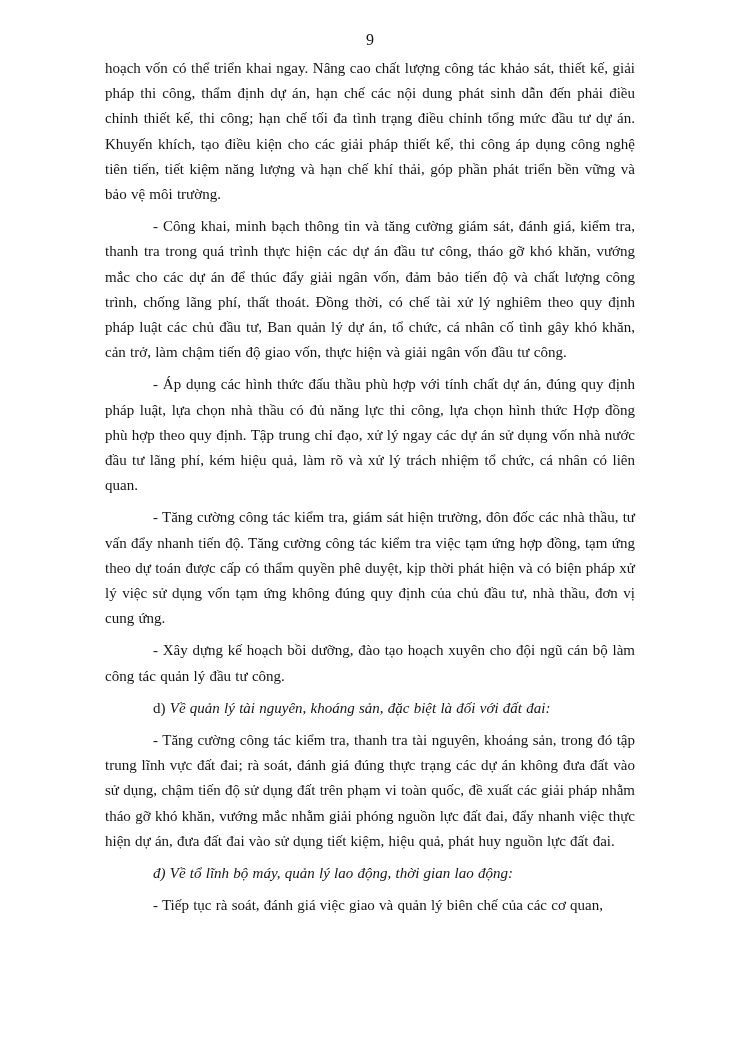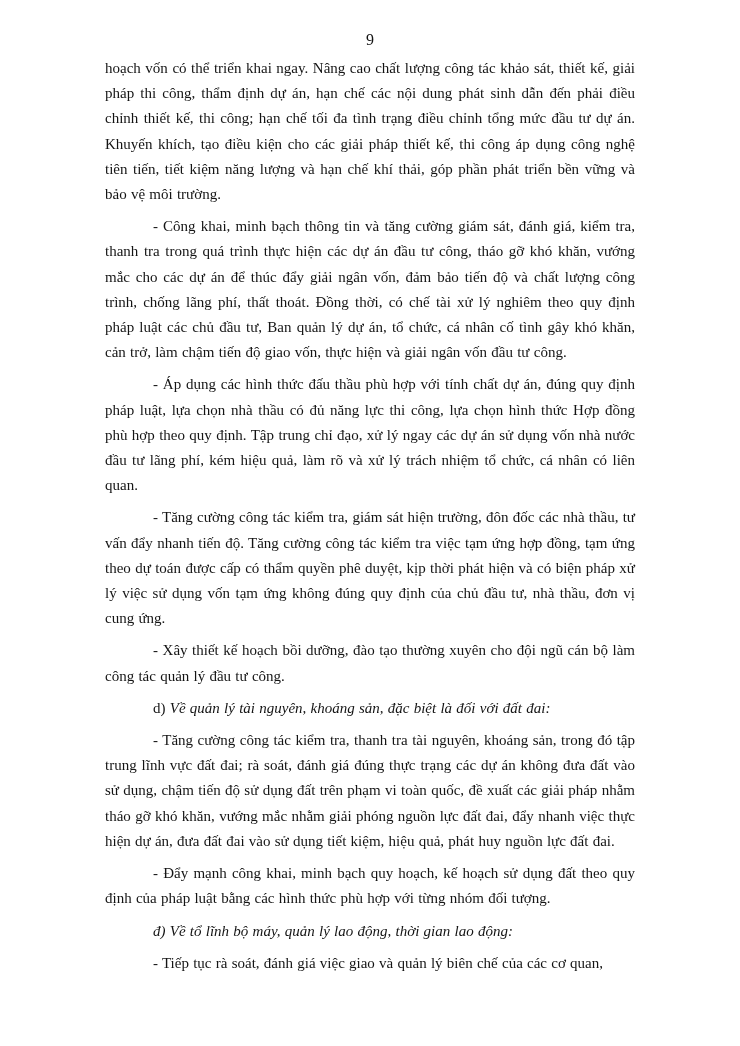--- a/index.html
+++ b/index.html
@@ -54,26 +54,25 @@
   <div class="doc">
 
     <p class="continued">hoạch vốn có thể triển khai ngay. Nâng cao chất lượng công tác khảo sát, thiết kế, giải pháp thi công, thẩm định dự án, hạn chế các nội dung  phát sinh dẫn đến phải điều chỉnh thiết kế, thi công; hạn chế tối đa tình trạng điều chỉnh tổng mức đầu tư dự án. Khuyến khích, tạo điều kiện cho các giải pháp thiết kế, thi công áp dụng công nghệ tiên tiến, tiết kiệm năng lượng và hạn chế khí thải, góp phần phát triển bền vững và bảo vệ môi trường.</p>
 
     <p>- Công khai, minh bạch thông tin và tăng cường giám sát, đánh giá, kiểm tra, thanh tra trong quá trình thực hiện các dự án đầu tư công, tháo gỡ khó khăn, vướng mắc cho các dự án để thúc đẩy giải ngân vốn, đảm bảo tiến độ và chất lượng công trình, chống lãng phí, thất thoát. Đồng thời, có chế tài xử lý nghiêm theo quy định pháp luật các chủ đầu tư, Ban quản lý dự án, tổ chức, cá nhân cố tình gây khó khăn, cản trở, làm chậm tiến độ giao vốn, thực hiện và giải ngân vốn đầu tư công.</p>
 
     <p>- Áp dụng các hình thức đấu thầu phù hợp với tính chất dự án, đúng quy định pháp luật, lựa chọn nhà thầu có đủ năng lực thi công, lựa chọn hình thức Hợp đồng phù hợp theo quy định. Tập trung chỉ đạo, xử lý ngay các dự án sử dụng vốn nhà nước đầu tư lãng phí, kém hiệu quả, làm rõ và xử lý trách nhiệm tổ chức, cá nhân có liên quan.</p>
 
     <p>- Tăng cường công tác kiểm tra, giám sát hiện trường, đôn đốc các nhà thầu, tư vấn đẩy nhanh tiến độ. Tăng cường công tác kiểm tra việc tạm ứng hợp đồng, tạm ứng theo dự toán được cấp có thẩm quyền phê duyệt, kịp thời phát hiện và có biện pháp xử lý việc sử dụng vốn tạm ứng không đúng quy định của chủ đầu tư, nhà thầu, đơn vị cung ứng.</p>
 
-    <p>- Xây thiết kế hoạch bồi dưỡng, đào tạo thường xuyên cho đội ngũ cán bộ làm công tác quản lý đầu tư công.</p>
+    <p>- Xây dựng kế hoạch bồi dưỡng, đào tạo hoạch xuyên cho đội ngũ cán bộ làm công tác quản lý đầu tư công.</p>
 
     <p class="heading"><span>d) </span><span class="italic">Về quản lý tài nguyên, khoáng sản, đặc biệt là đối với đất đai:</span></p>
 
     <p>- Tăng cường công tác kiểm tra, thanh tra tài nguyên, khoáng sản, trong đó tập trung lĩnh vực đất đai; rà soát, đánh giá đúng thực trạng các dự án không đưa đất vào sử dụng, chậm tiến độ sử dụng đất trên phạm vi toàn quốc, đề xuất các giải pháp nhằm tháo gỡ khó khăn, vướng mắc nhằm giải phóng nguồn lực đất đai, đẩy nhanh việc thực hiện dự án, đưa đất đai vào sử dụng tiết kiệm, hiệu quả, phát huy nguồn lực đất đai.</p>
 
-    <p>- Đẩy mạnh công khai, minh bạch quy hoạch, kế hoạch sử dụng đất theo quy định của pháp luật bằng các hình thức phù hợp với từng nhóm đối tượng.</p>
 
     <p class="heading"><span class="italic">đ) </span><span class="italic">Về tổ lĩnh bộ máy, quản lý lao động, thời gian lao động:</span></p>
 
     <p>- Tiếp tục rà soát, đánh giá việc giao và quản lý biên chế của các cơ quan,</p>
 
   </div>
 </div>
 
 </body></html>

